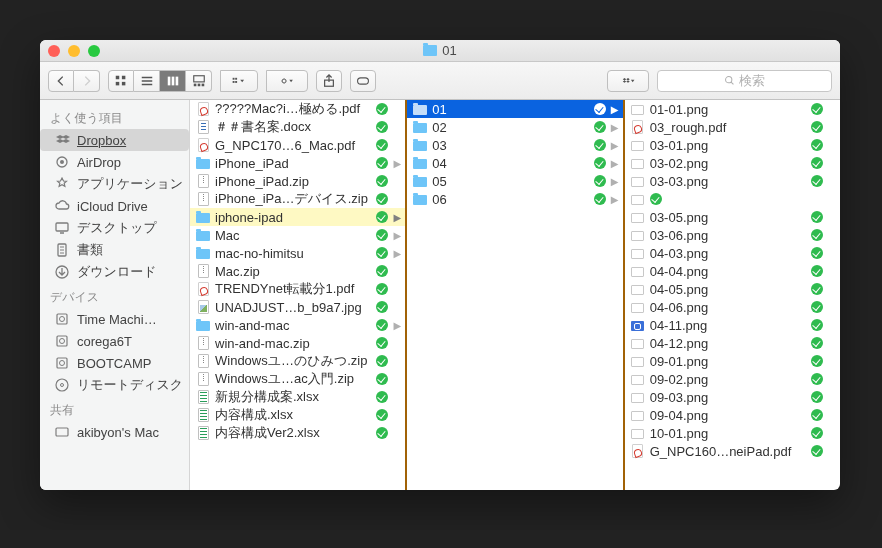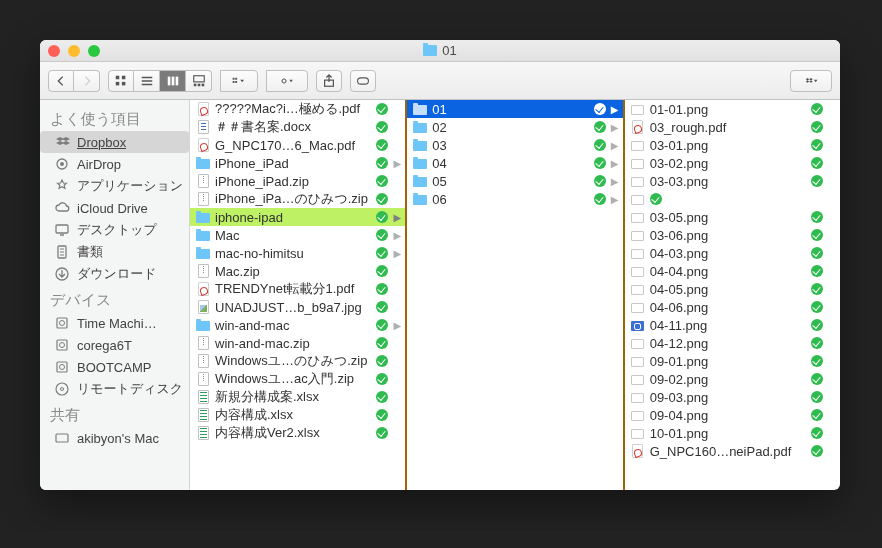--- a/index.html
+++ b/index.html
@@ -19,30 +19,30 @@
 .btn-group .tbtn:last-child { border-radius: 0 4px 4px 0; }
 .btn-group .tbtn + .tbtn { border-left: none; }
 .tbtn.single { border-radius: 4px; }
 .tbtn.active { background: #7b7b7b; color: #fff; }
 .tbtn svg { width: 14px; height: 14px; }
 .spacer { flex: 1; }
 .search { width: 175px; height: 22px; border: 1px solid #c7c7c7; border-radius: 4px; background: #fff; display: flex; align-items: center; justify-content: center; gap: 4px; color: #b0b0b0; font-size: 12px; }
 .search svg { width: 11px; height: 11px; }
 .body { flex: 1; display: flex; overflow: hidden; }
 .sidebar { width: 150px; background: #f4f5f5; border-right: 1px solid #d5d5d5; overflow-y: auto; padding: 4px 0; }
-.side-head { font-size: 15px; color: #8a8a8a; padding: 6px 10px 2px; font-weight: 500; }
+.side-head { font-size: 12px; color: #8a8a8a; padding: 6px 10px 2px; font-weight: 500; }
 .side-item { display: flex; align-items: center; gap: 7px; padding: 2px 10px 2px 14px; height: 22px; color: #434343; font-size: 12.5px; border-radius: 4px; margin: 0 0px; white-space: nowrap; overflow: hidden; }
 .side-item.sel { background: #d6d6d6; text-decoration: underline; }
 .side-item .si-icon { width: 16px; height: 16px; display: flex; align-items: center; justify-content: center; color: #7c7c7c; }
 .columns { flex: 1; display: flex; overflow: hidden; }
 .col { flex: 1; border-right: 2px solid #a16207; overflow-y: auto; overflow-x: hidden; min-width: 0; }
 .col:last-child { border-right: none; }
 .row { display: flex; align-items: center; height: 18px; padding: 0 4px 0 6px; gap: 5px; font-size: 12px; color: #323232; white-space: nowrap; }
 .row.sel-blue { background: #0a63e0; color: #fff; }
-.row.sel-gray { background: #bef264; }
+.row.sel-gray { background: #fef9c3; }
 .row .icon { width: 14px; height: 14px; flex-shrink: 0; display: flex; align-items: center; justify-content: center; }
 .row .name { flex: 1; overflow: hidden; text-overflow: ellipsis; }
 .row .sync { width: 12px; height: 12px; border-radius: 50%; background: #2fbb4f; flex-shrink: 0; position: relative; }
 .row .sync::after { content:''; position:absolute; left:3px; top:2px; width:3.5px; height:6px; border:solid #fff; border-width:0 1.6px 1.6px 0; transform:rotate(40deg); }
 .row.sel-blue .sync { background: #fff; }
 .row.sel-blue .sync::after { border-color:#0a63e0; }
 .row .arrow { width:8px; color:#b0b0b0; font-size:10px; flex-shrink:0; text-align:center;}
 .row.sel-blue .arrow { color: #fff; }
 .row.sel-gray .arrow { color: #808080; }
 
@@ -154,20 +154,27 @@
           <rect x="2" y="3" width="14" height="8" rx="4" fill="none" stroke="currentColor" stroke-width="1.4"></rect>
         </svg>
       </div>
     <div class="spacer"></div>
     <div class="tbtn single" style="min-width:42px">
         <svg viewBox="0 0 24 14" width="24">
           <path d="M3 4l3-2 3 2-3 2zM9 4l3-2 3 2-3 2zM3 8l3-2 3 2-3 2zM9 8l3-2 3 2-3 2z" fill="currentColor"></path>
           <path d="M17 5l3 4 3-4z" fill="currentColor"></path>
         </svg>
       </div>
+    <div class="search">
+      <svg viewBox="0 0 14 14">
+          <circle cx="6" cy="6" r="4" fill="none" stroke="currentColor" stroke-width="1.3"></circle>
+          <path d="M9 9l3 3" stroke="currentColor" stroke-width="1.3"></path>
+        </svg>
+      <span>検索</span>
+    </div>
   </div>
 
   <div class="body">
     <div class="sidebar" id="sidebar">
         <div class="side-head">よく使う項目</div>
         <div class="side-item sel">
           <span class="si-icon">
             <svg viewBox="0 0 16 16" width="16" height="16">
               <path d="M2 5l4-2 4 2-4 2zM8 5l4-2 4 2-4 2zM2 9l4-2 4 2-4 2zM8 9l4-2 4 2-4 2z" fill="#7c7c7c"></path>
             </svg>
@@ -312,21 +319,21 @@
               <span class="ico-zip"></span>
             </span>
             <span class="name">iPhone_iPad.zip</span>
             <span class="sync"></span>
             <span class="arrow"></span>
           </div>
           <div class="row">
             <span class="icon">
               <span class="ico-zip"></span>
             </span>
-            <span class="name">iPhone_iPa…のひみつ.zip</span>
+            <span class="name">iPhone_iPa…デバイス.zip</span>
             <span class="sync"></span>
             <span class="arrow"></span>
           </div>
           <div class="row sel-gray">
             <span class="icon">
               <span class="ico-folder"></span>
             </span>
             <span class="name">iphone-ipad</span>
             <span class="sync"></span>
             <span class="arrow">▶</span>

